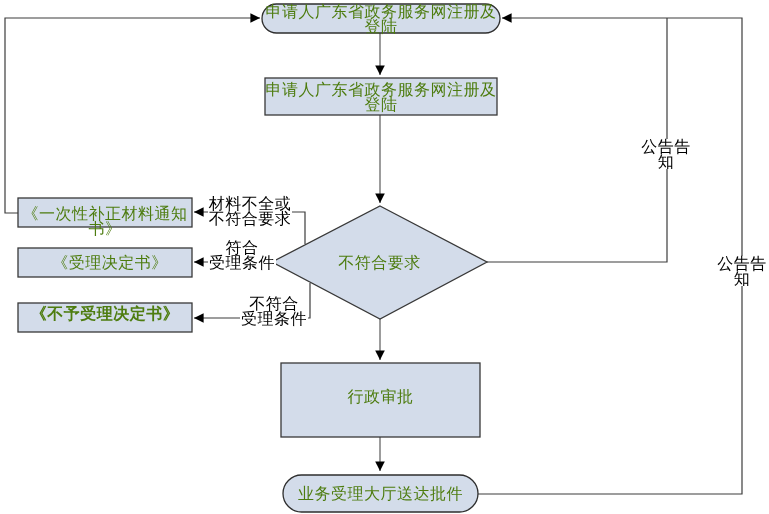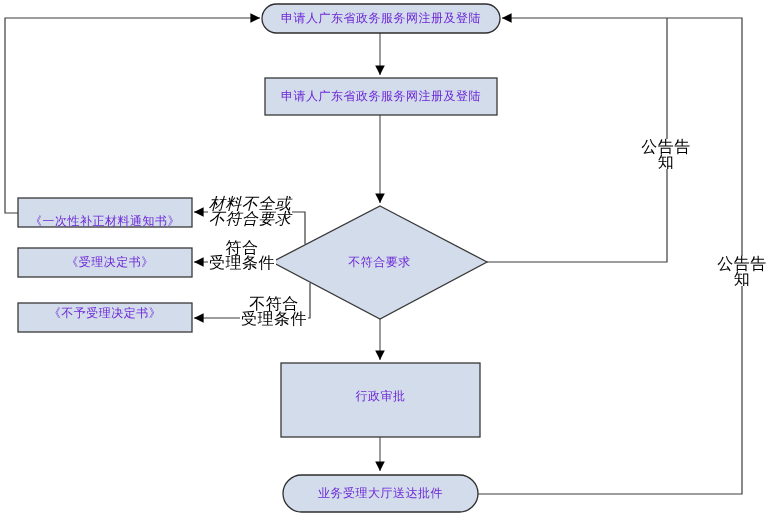--- a/index.html
+++ b/index.html
@@ -8,21 +8,21 @@
     font-family:"Liberation Serif","DejaVu Serif",serif;
     overflow:hidden;
   }
   #diagram-svg{position:absolute;left:0;top:0;}
   .node-shape{stroke:#383838;stroke-width:1.3;}
   .stadium-shape{stroke:#2e2e2e;}
   .edge{fill:none;stroke:#3c3c3c;stroke-width:1.2;}
   .edge-flow{stroke:#5a5a5a;}
   .lbl{
     position:absolute;display:flex;align-items:center;justify-content:center;
-    font-size:12px;color:#6d28d9;text-align:center;line-height:15px;
+    font-size:16px;color:#4d7c0f;text-align:center;line-height:15px;
     letter-spacing:0.5px;
   }
   .edge-lbl{
     position:absolute;text-align:center;font-size:16px;color:#000;
     line-height:15px;letter-spacing:0.5px;
   }
   .edge-lbl span{background:#ffffff;display:inline-block;padding:0 1px;}
 </style>
 </head>
 <body>
@@ -55,25 +55,25 @@
   <rect class="node-shape" x="18" y="303" width="174" height="29" fill="#d3dcea"></rect>
   <rect class="node-shape" x="281" y="363" width="199" height="74" fill="#d3dcea"></rect>
   <rect class="node-shape stadium-shape" x="283" y="475" width="195" height="37" rx="18.5" ry="18.5" fill="#d3dcea"></rect>
 </svg>
 
 <div class="lbl" style="left:262px;top:4px;width:238px;height:29px;">申请人广东省政务服务网注册及登陆</div>
 <div class="lbl" style="left:265px;top:78px;width:232px;height:37px;">申请人广东省政务服务网注册及登陆</div>
 <div class="lbl" style="left:272px;top:206px;width:215px;height:113px;">不符合要求</div>
 <div class="lbl" style="left:18px;top:198px;width:174px;height:46px;">《一次性补正材料通知书》</div>
 <div class="lbl" style="left:18px;top:248px;width:184px;height:29px;">《受理决定书》</div>
-<div class="lbl" style="left:18px;top:303px;width:174px;height:21px;">《不予受理决定书》</div>
+<div class="lbl" style="left:18px;top:303px;width:174px;height:21px;font-weight:bold;">《不予受理决定书》</div>
 <div class="lbl" style="left:281px;top:363px;width:199px;height:67px;">行政审批</div>
 <div class="lbl" style="left:283px;top:475px;width:195px;height:37px;">业务受理大厅送达批件</div>
 
-<div class="edge-lbl" style="left:200px;top:196px;width:100px;font-style:italic;">
+<div class="edge-lbl" style="left:200px;top:196px;width:100px;">
   <span>材料不全或</span><br>
   <span>不符合要求</span>
 </div>
 <div class="edge-lbl" style="left:202px;top:240px;width:80px;">
   <span>符合</span><br>
   <span>受理条件</span>
 </div>
 <div class="edge-lbl" style="left:229px;top:296px;width:90px;">
   <span>不符合</span><br>
   <span>受理条件</span>

